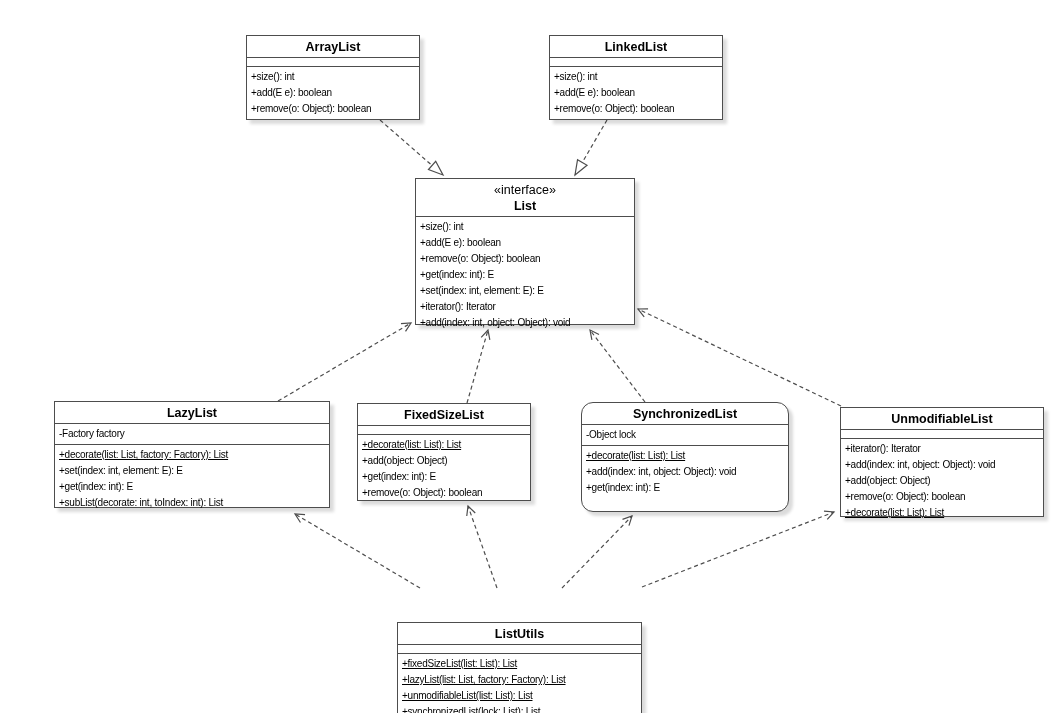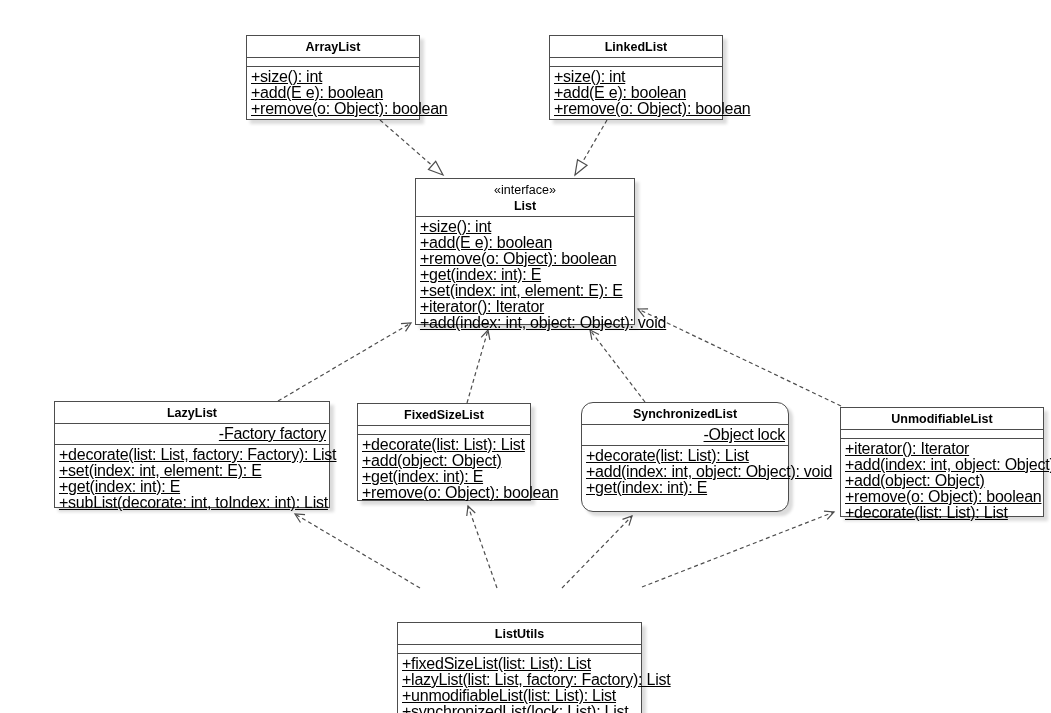--- a/index.html
+++ b/index.html
@@ -30,29 +30,28 @@
     line-height:16px;
     padding:3px 2px 2px 2px;
     white-space:nowrap;
   }
   .stereotype { font-weight:normal; }
   .c-attrs {
     box-sizing:border-box;
     border-bottom:1px solid #4d4d4d;
   }
   .c-attrs.empty { height:9px; }
-  .c-attrs.filled { padding:2px 0 2px 0;text-align:right; }
+  .c-attrs.filled { padding:2px 0 2px 0; }
   .c-methods { padding:2px 0 0 0; }
   .member {
-    font-size:16px;
+    font-size:10px;
     line-height:16px;
     letter-spacing:-0.25px;
     padding:0 3px 0 4px;
     white-space:nowrap;
-    text-decoration:underline;
   }
   .member .u { text-decoration:underline; }
 </style>
 </head>
 <body>
 
 <div id="canvas">
 
   <svg id="wires" viewBox="0 0 1051 713" xmlns="http://www.w3.org/2000/svg">
     <defs>

